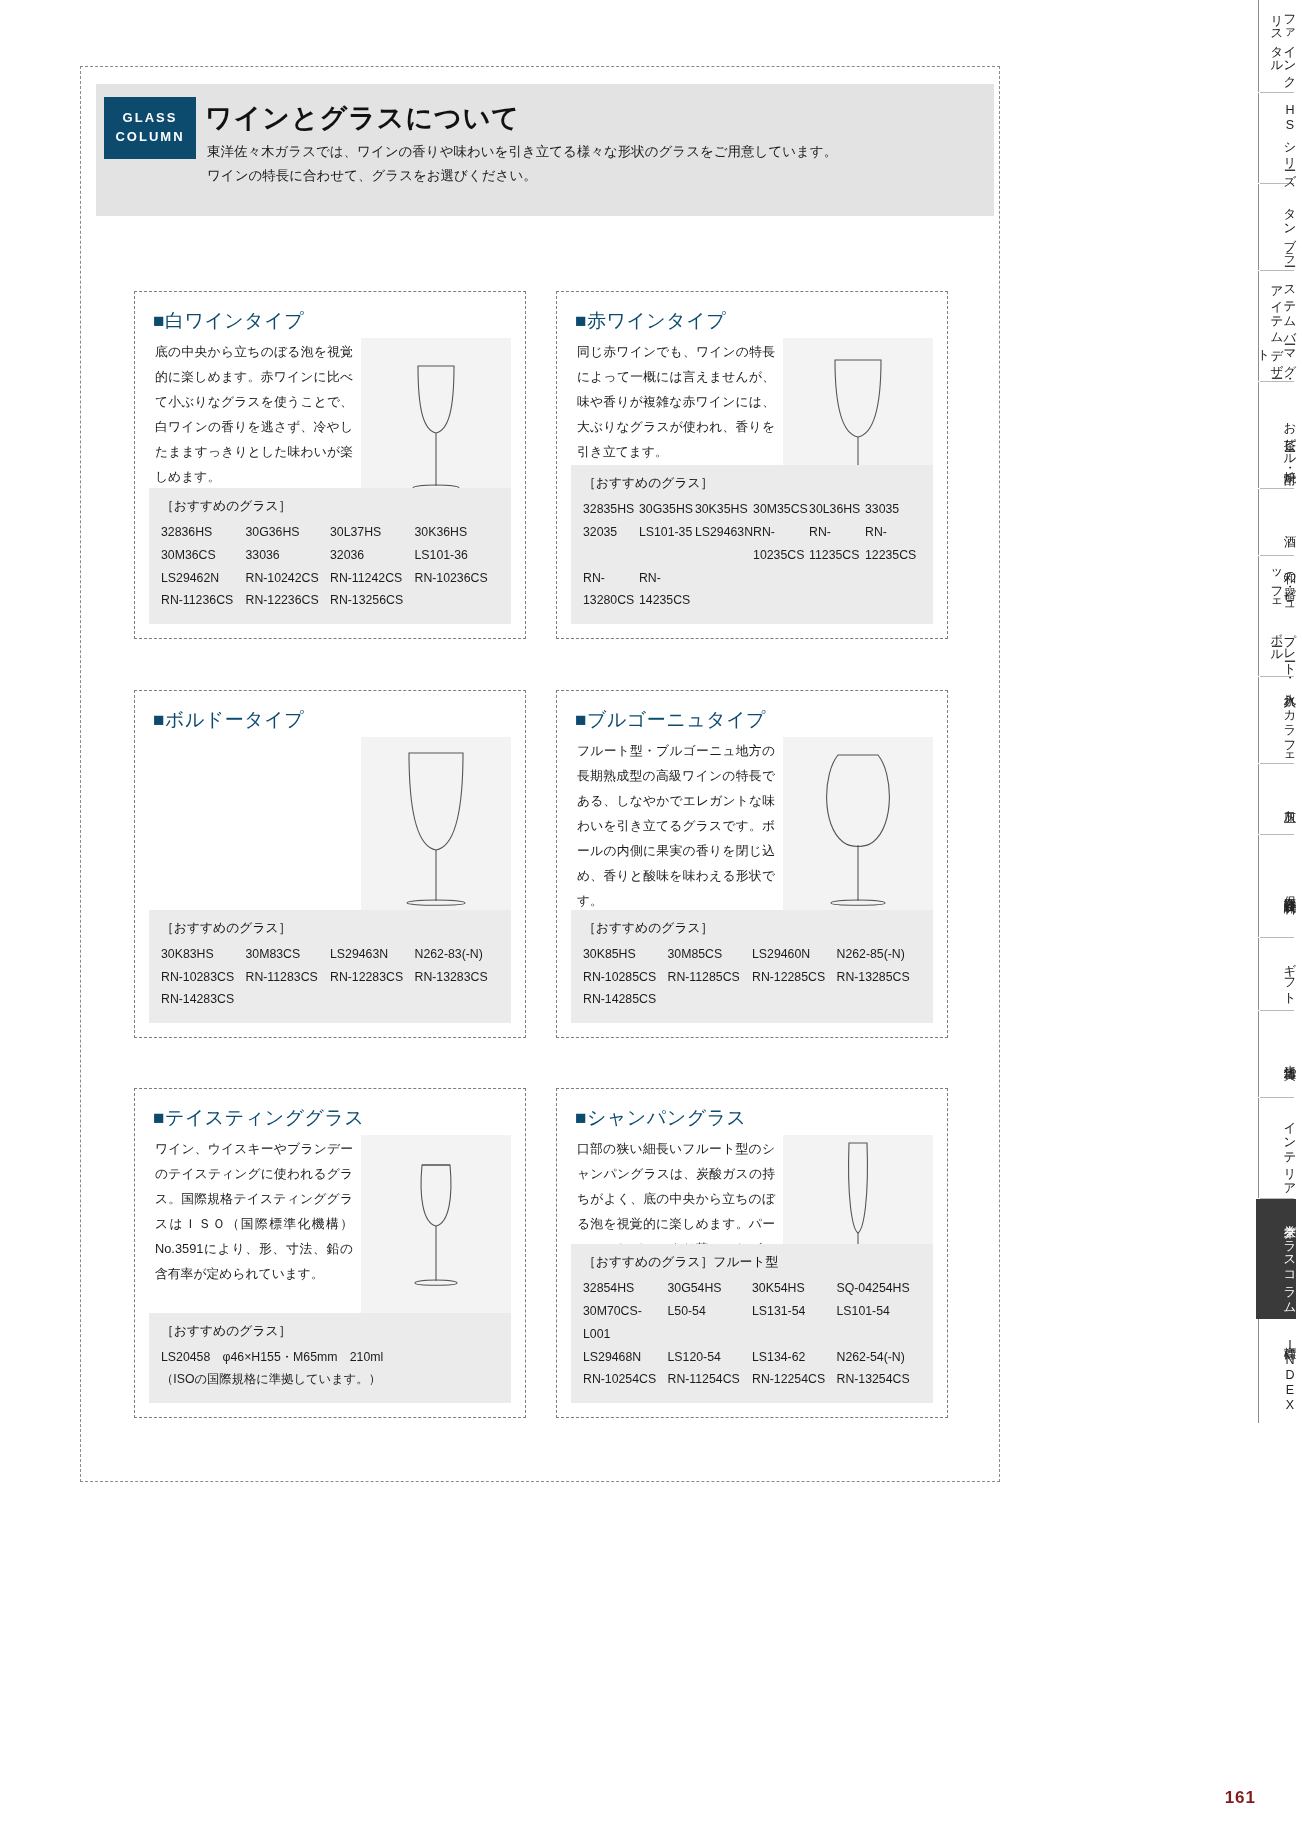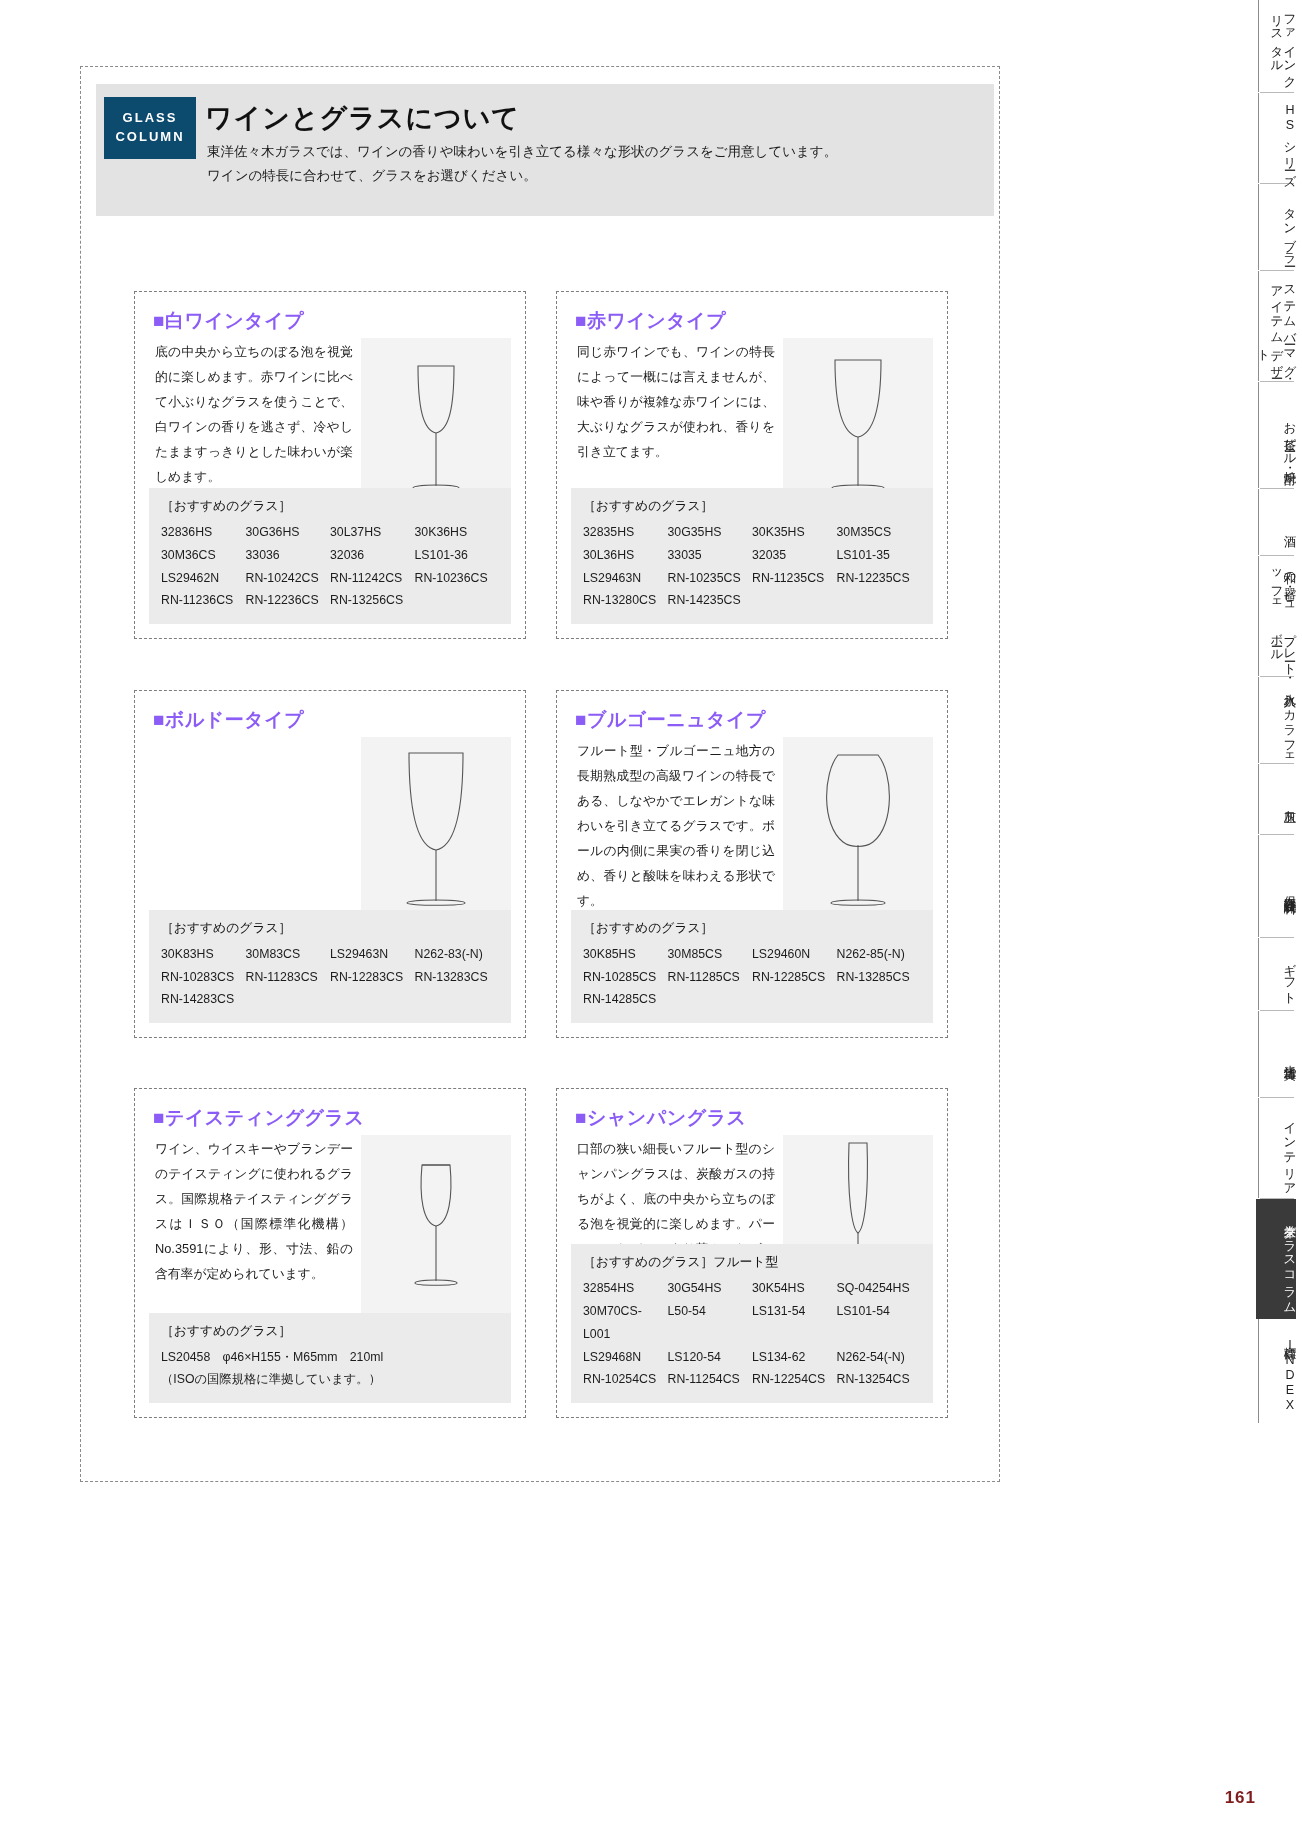--- a/index.html
+++ b/index.html
@@ -52,22 +52,22 @@
     position:absolute;left:207px;top:140px;font-size:13.5px;line-height:1.75;
     color:#1c1c1c;width:760px;
   }
 
   
   .card{
     position:absolute;border:1px dashed #7d7d7d;box-sizing:border-box;
     width:392px;
   }
   .card .c-title{
-    position:absolute;left:18px;top:16px;font-size:19px;font-weight:bold;
-    letter-spacing:0.5px;color:#8b5cf6;
+    position:absolute;left:18px;top:16px;font-size:19px;font-weight:normal;
+    letter-spacing:0.5px;color:#0c4a6e;
   }
   .card .c-body{
     position:absolute;left:20px;top:48px;width:198px;
     font-size:12.8px;line-height:1.95;color:#1c1c1c;text-align:justify;
   }
   .card .c-img{
     position:absolute;right:14px;top:46px;width:150px;height:180px;
     background:#f3f3f3;
   }
   .card .c-img.tall{height:196px;}
@@ -145,21 +145,21 @@
     <svg class="glass-svg" viewBox="0 0 150 180">
       <g fill="none" stroke="#555" stroke-width="1.1">
         <path d="M52 22 C52 72, 60 96, 75 99 C90 96, 98 72, 98 22 Z"></path>
         <path d="M75 99 L75 148"></path>
         <path d="M49 150 C49 146, 101 146, 101 150 C101 153, 49 153, 49 150 Z"></path>
       </g>
     </svg>
   </div>
   <div class="rec-box">
     <div class="rec-title">［おすすめのグラス］</div>
-    <div class="rec-grid" style="grid-template-columns:repeat(4,1fr);">
+    <div class="rec-grid" style="grid-template-columns:repeat(6,1fr);">
       <span>32835HS</span>
       <span>30G35HS</span>
       <span>30K35HS</span>
       <span>30M35CS</span>
       <span>30L36HS</span>
       <span>33035</span>
       <span>32035</span>
       <span>LS101-35</span>
       <span>LS29463N</span>
       <span>RN-10235CS</span>

